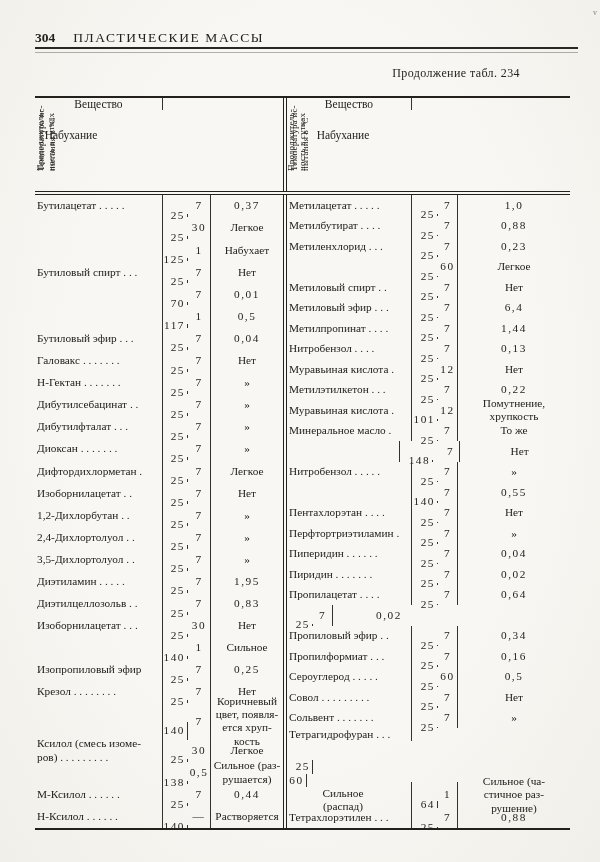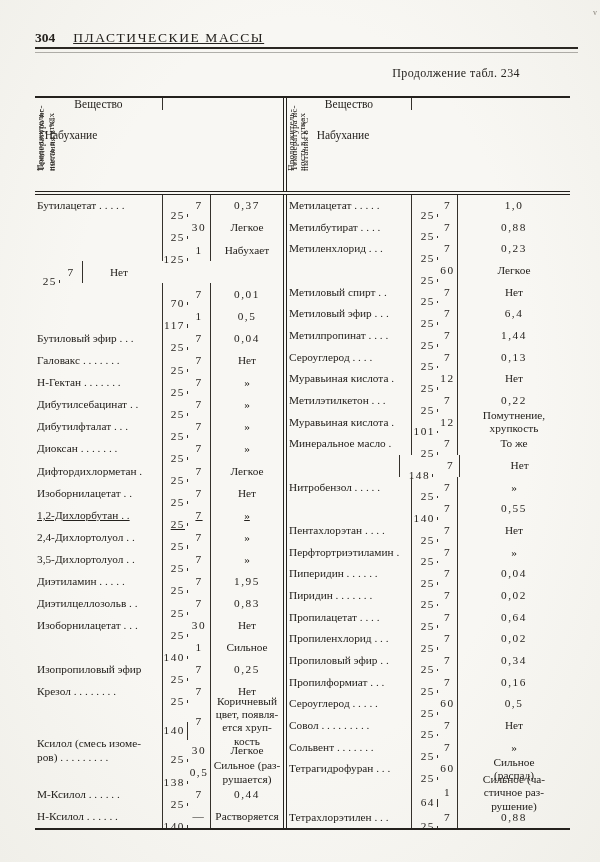--- a/index.html
+++ b/index.html
@@ -12,21 +12,21 @@
   .page{
     position:relative;width:600px;height:862px;overflow:hidden;
     background:radial-gradient(ellipse at 50% 45%, #f8f7f3 55%, #f0efe9 100%);
   }
   
   .running-head{
     position:absolute;left:35px;top:30px;width:545px;
     font-size:13.5px;letter-spacing:.5px;white-space:nowrap;
   }
   .pgnum{font-weight:bold;letter-spacing:0;}
-  .rtitle{margin-left:14px;letter-spacing:1.6px;font-weight:500;text-decoration:underline;}
+  .rtitle{margin-left:14px;letter-spacing:1.6px;font-weight:500;}
   .stray{position:absolute;right:3px;top:8px;font-size:8px;color:#8a857c;}
   .head-rule{
     position:absolute;left:35px;top:47px;width:543px;height:3px;
     border-top:2px solid #2b2823;border-bottom:1px solid rgba(43,40,35,.35);
   }
   .continuation{
     position:absolute;top:66px;right:80px;
     font-size:12px;letter-spacing:.4px;
   }
   
@@ -128,20 +128,21 @@
             <div class="cell c-d num">30</div>
             <div class="cell c-s">Легкое</div>
           </div>
           <div class="row" style="flex-grow: 1;">
             <div class="cell c-name"></div>
             <div class="cell c-t num">125</div>
             <div class="cell c-d num">1</div>
             <div class="cell c-s">Набухает</div>
           </div>
           <div class="row" style="flex-grow: 1;">
+            <div class="cell c-name">Бутиловый спирт . . .</div>
             <div class="cell c-t num">25</div>
             <div class="cell c-d num">7</div>
             <div class="cell c-s">Нет</div>
           </div>
           <div class="row" style="flex-grow: 1;">
             <div class="cell c-name"></div>
             <div class="cell c-t num">70</div>
             <div class="cell c-d num">7</div>
             <div class="cell c-s num">0,01</div>
           </div>
@@ -192,21 +193,21 @@
             <div class="cell c-t num">25</div>
             <div class="cell c-d num">7</div>
             <div class="cell c-s">Легкое</div>
           </div>
           <div class="row" style="flex-grow: 1;">
             <div class="cell c-name">Изоборнилацетат . .</div>
             <div class="cell c-t num">25</div>
             <div class="cell c-d num">7</div>
             <div class="cell c-s">Нет</div>
           </div>
-          <div class="row" style="flex-grow: 1; text-decoration: underline;">
+          <div class="row" style="flex-grow: 1;">
             <div class="cell c-name">1,2-Дихлорбутан  . .</div>
             <div class="cell c-t num">25</div>
             <div class="cell c-d num">7</div>
             <div class="cell c-s">»</div>
           </div>
           <div class="row" style="flex-grow: 1;">
             <div class="cell c-name">2,4-Дихлортолуол . .</div>
             <div class="cell c-t num">25</div>
             <div class="cell c-d num">7</div>
             <div class="cell c-s">»</div>
@@ -326,21 +327,21 @@
             <div class="cell c-d num">7</div>
             <div class="cell c-s num">6,4</div>
           </div>
           <div class="row" style="flex-grow: 1;">
             <div class="cell c-name">Метилпропинат . . . .</div>
             <div class="cell c-t num">25</div>
             <div class="cell c-d num">7</div>
             <div class="cell c-s num">1,44</div>
           </div>
           <div class="row" style="flex-grow: 1;">
-            <div class="cell c-name">Сероуглерод  . . . .</div>
+            <div class="cell c-name">Нитробензол  . . . .</div>
             <div class="cell c-t num">25</div>
             <div class="cell c-d num">7</div>
             <div class="cell c-s num">0,13</div>
           </div>
           <div class="row" style="flex-grow: 1;">
             <div class="cell c-name">Муравьиная кислота .</div>
             <div class="cell c-t num">25</div>
             <div class="cell c-d num">12</div>
             <div class="cell c-s">Нет</div>
           </div>
@@ -405,21 +406,20 @@
             <div class="cell c-d num">7</div>
             <div class="cell c-s num">0,02</div>
           </div>
           <div class="row" style="flex-grow: 1;">
             <div class="cell c-name">Пропилацетат  . . . .</div>
             <div class="cell c-t num">25</div>
             <div class="cell c-d num">7</div>
             <div class="cell c-s num">0,64</div>
           </div>
           <div class="row" style="flex-grow: 1;">
-            <div class="cell c-name">Пропиленхлорид . . .</div>
             <div class="cell c-t num">25</div>
             <div class="cell c-d num">7</div>
             <div class="cell c-s num">0,02</div>
           </div>
           <div class="row" style="flex-grow: 1;">
             <div class="cell c-name">Пропиловый эфир  . .</div>
             <div class="cell c-t num">25</div>
             <div class="cell c-d num">7</div>
             <div class="cell c-s num">0,34</div>
           </div>
@@ -440,21 +440,21 @@
             <div class="cell c-t num">25</div>
             <div class="cell c-d num">7</div>
             <div class="cell c-s">Нет</div>
           </div>
           <div class="row" style="flex-grow: 1;">
             <div class="cell c-name">Сольвент . . . . . . .</div>
             <div class="cell c-t num">25</div>
             <div class="cell c-d num">7</div>
             <div class="cell c-s">»</div>
           </div>
-          <div class="row" style="flex-grow: 2;">
+          <div class="row" style="flex-grow: 2; flex-direction: column;">
             <div class="cell c-name">Тетрагидрофуран . . .</div>
             <div class="cell c-t num">25</div>
             <div class="cell c-d num">60</div>
             <div class="cell c-s">Сильное
 (распад)</div>
           </div>
           <div class="row" style="flex-grow: 3;">
             <div class="cell c-name"></div>
             <div class="cell c-t num">64</div>
             <div class="cell c-d num">1</div>

